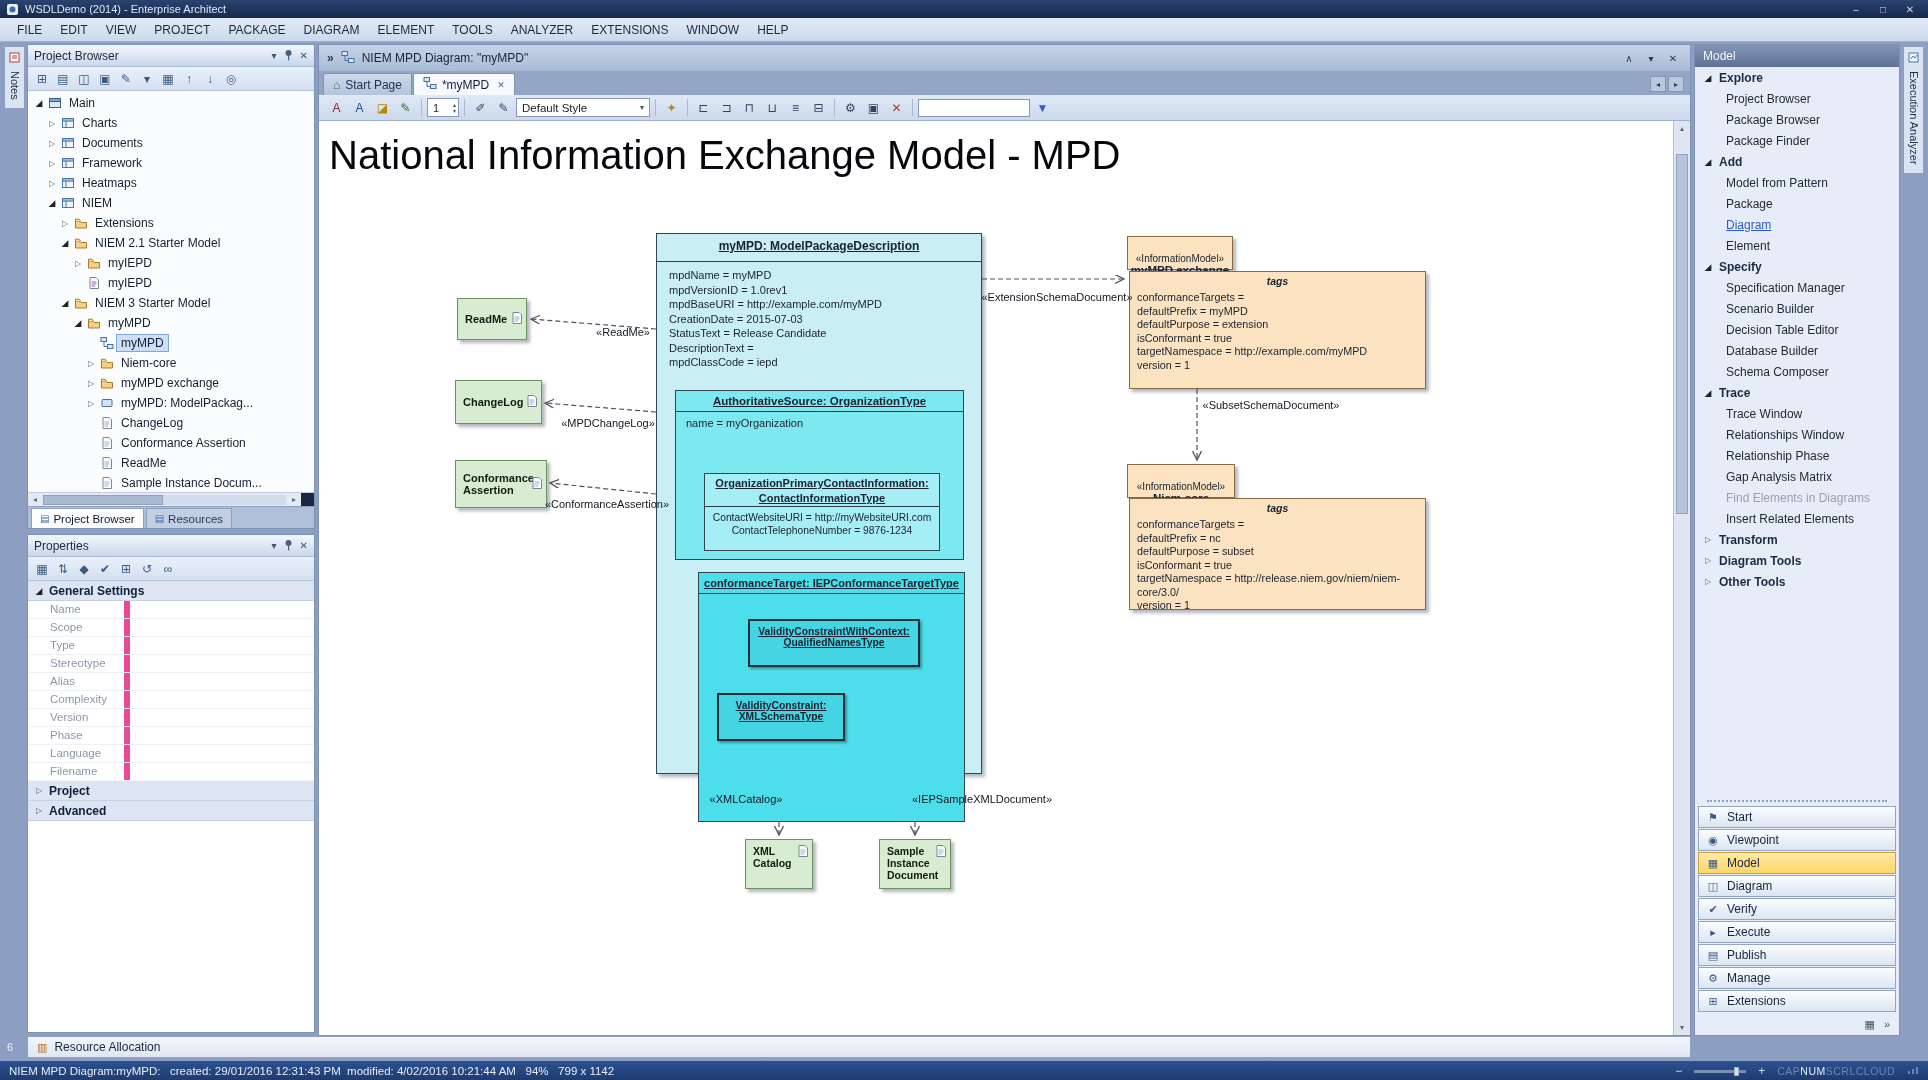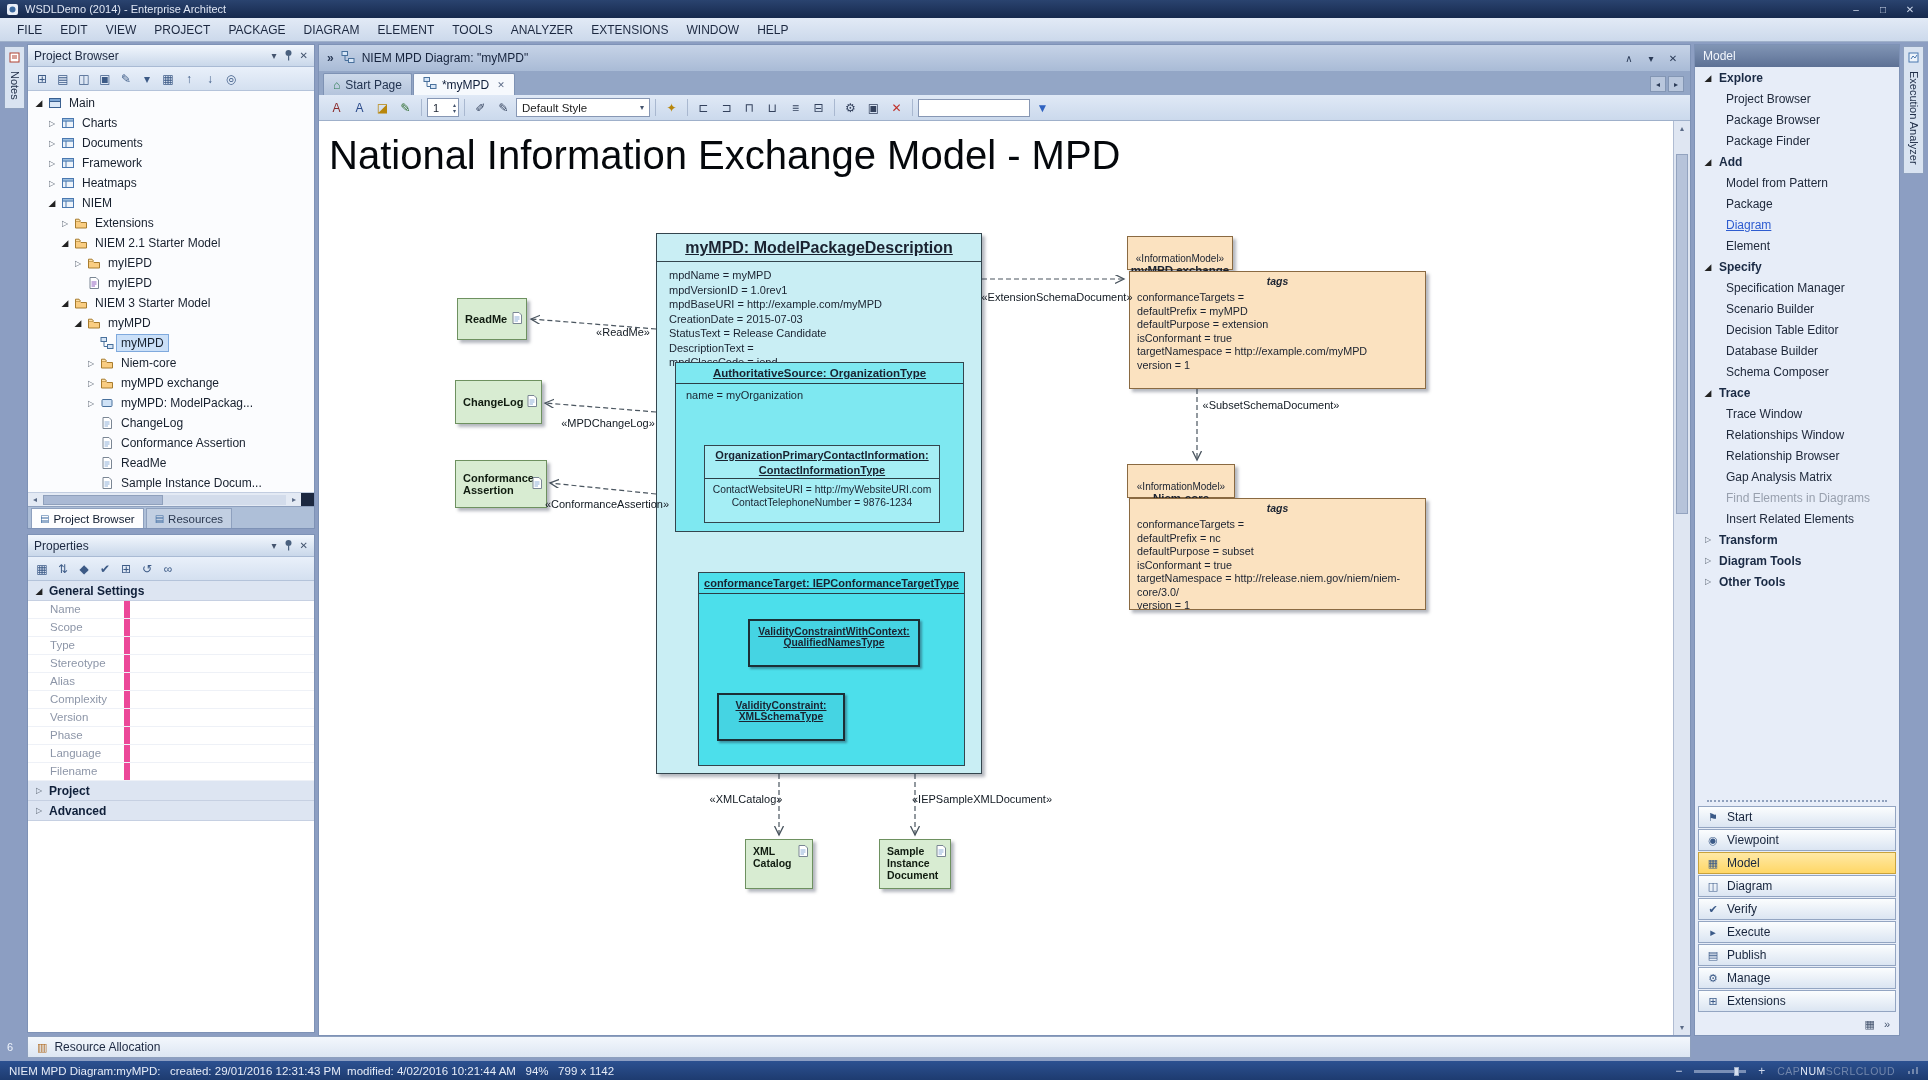--- a/index.html
+++ b/index.html
@@ -84,21 +84,21 @@
   #vscroll{width:17px;background:#dfe6f2;border-left:1px solid #b0bcd2;display:flex;flex-direction:column;align-items:stretch;font-size:8px;color:#5a6a86}
   .vs-btn{height:15px;display:flex;align-items:center;justify-content:center}
   .vs-track{flex:1;position:relative}
   .vs-thumb{position:absolute;left:2px;right:2px;top:18px;height:360px;background:#b6c3da;border:1px solid #93a3bf}
 
   
   #connectors{position:absolute;left:0;top:0;pointer-events:none}
   .dg-title{position:absolute;left:10px;top:12px;font-size:40px;color:#05080c}
   .dgbox{position:absolute;border:1px solid #33454e}
   .u{text-decoration:underline}.b{font-weight:bold}.c{text-align:center}
-  .dg-hdr{font-weight:bold;text-decoration:underline;text-align:center;font-size:16px;padding-top:5px}
+  .dg-hdr{font-weight:bold;text-decoration:underline;text-align:center;font-size:12px;padding-top:5px}
   .shadow{box-shadow:3px 3px 3px rgba(40,50,70,.35)}
   .mpd{background:#c9eef4}
   .mpd-hdr{height:28px;border-bottom:1px solid #33454e}
   .mpd-props{position:absolute;left:12px;top:34px;font-size:11px;line-height:14.5px;text-align:left}
   .auth{background:#7ee8f1}
   .auth-hdr{height:21px;font-size:11.5px;border-bottom:1px solid #2c3e46;padding-top:4px}
   .auth-name{font-size:11px;padding:5px 0 0 10px}
   .contact{background:#a5eef5}
   .contact-h{font-size:11px;padding-top:3px;white-space:nowrap}
   .contact-h2{border-bottom:1px solid #2c3e46;padding-bottom:2px}
@@ -626,34 +626,34 @@
         <div class="mpd-props">
             <div>mpdName = myMPD</div>
             <div>mpdVersionID = 1.0rev1</div>
             <div>mpdBaseURI = http://example.com/myMPD</div>
             <div>CreationDate = 2015-07-03</div>
             <div>StatusText = Release Candidate</div>
             <div>DescriptionText = </div>
             <div>mpdClassCode = iepd</div>
           </div>
 
-        <div class="dgbox auth" style="left:18px;top:128px;width:289px;height:170px">
+        <div class="dgbox auth" style="left:18px;top:156px;width:289px;height:170px">
           <div class="auth-hdr u b c">AuthoritativeSource: OrganizationType</div>
           <div class="auth-name">name = myOrganization</div>
           <div class="dgbox contact" style="left:28px;top:82px;width:236px;height:78px">
             <div class="contact-h u b c">OrganizationPrimaryContactInformation:</div>
             <div class="contact-h contact-h2 u b c">ContactInformationType</div>
             <div class="contact-lines">
                 <div>ContactWebsiteURI = http://myWebsiteURI.com</div>
                 <div>ContactTelephoneNumber = 9876-1234</div>
               </div>
           </div>
         </div>
 
-        <div class="dgbox conf" style="left:41px;top:338px;width:267px;height:194px">
+        <div class="dgbox conf" style="left:41px;top:338px;width:267px;height:250px">
           <div class="conf-hdr u b c">conformanceTarget: IEPConformanceTargetType</div>
           <div class="dgbox vcwc" style="left:49px;top:46px;width:172px;height:48px">
             <div class="u b c">ValidityConstraintWithContext:</div>
             <div class="u b c">QualifiedNamesType</div>
           </div>
           <div class="dgbox vc" style="left:18px;top:120px;width:128px;height:48px">
             <div class="u b c">ValidityConstraint:</div>
             <div class="u b c">XMLSchemaType</div>
           </div>
         </div>
@@ -780,21 +780,21 @@
       <div class="tbx-item">Scenario Builder</div>
       <div class="tbx-item">Decision Table Editor</div>
       <div class="tbx-item">Database Builder</div>
       <div class="tbx-item">Schema Composer</div>
       <div class="tbx-sec">
         <span class="texp open">◢</span>
         <span>Trace</span>
       </div>
       <div class="tbx-item">Trace Window</div>
       <div class="tbx-item">Relationships Window</div>
-      <div class="tbx-item">Relationship Browser</div>
+      <div class="tbx-item">Relationship Phase</div>
       <div class="tbx-item">Gap Analysis Matrix</div>
       <div class="tbx-item disabled">Find Elements in Diagrams</div>
       <div class="tbx-item">Insert Related Elements</div>
       <div class="tbx-sec">
         <span class="texp">▷</span>
         <span>Transform</span>
       </div>
       <div class="tbx-sec">
         <span class="texp">▷</span>
         <span>Diagram Tools</span>

